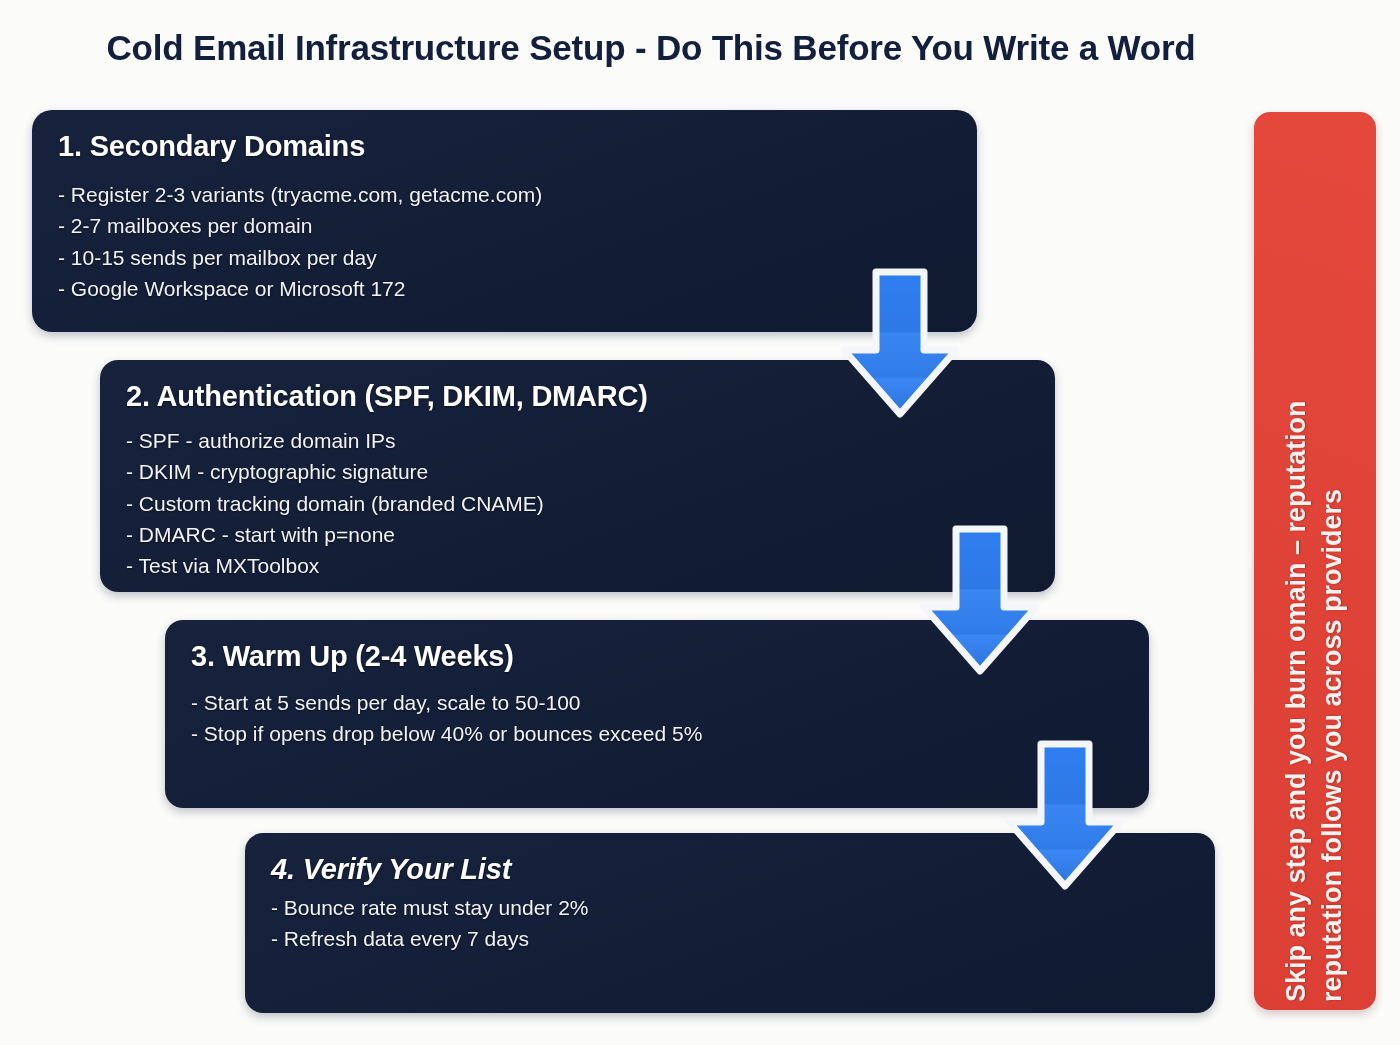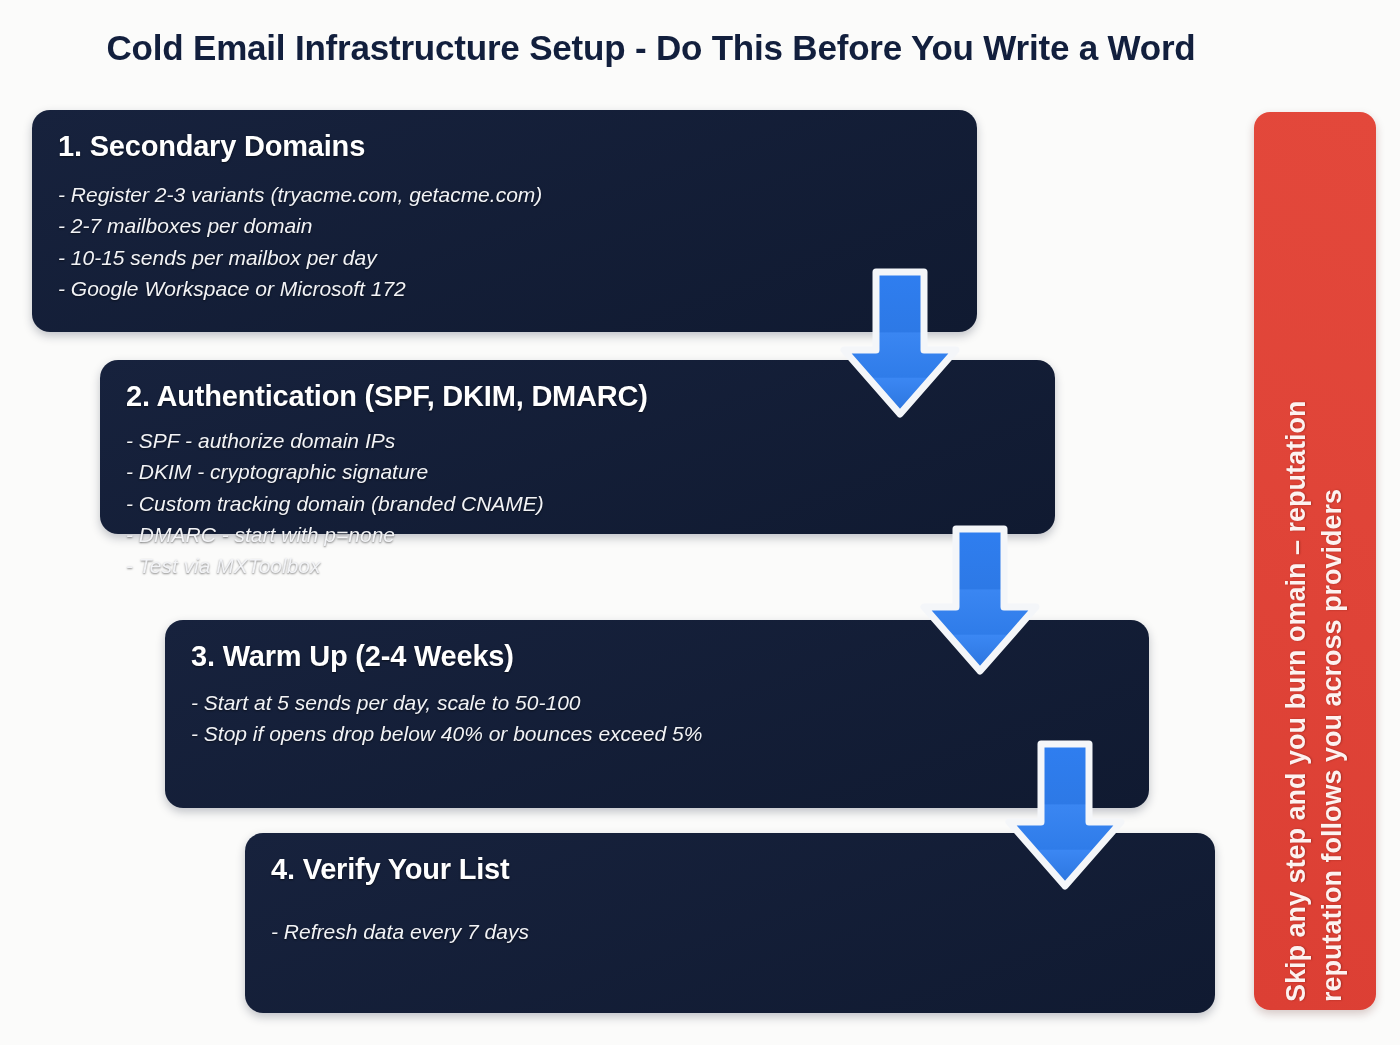--- a/index.html
+++ b/index.html
@@ -64,32 +64,31 @@
     padding: 0;
   }
 
   .step-list li {
     font-size: 21px;
     color: #f2f3f6;
     line-height: 1.3;
     margin: 0 0 4px 0;
     text-shadow: 0 1px 2px rgba(0,0,0,0.5);
     white-space: nowrap;
-    font-style: italic;
-  }
-
-  
-  #card-1 { left: 32px;  top: 110px; width: 945px;  height: 222px; }
-  #card-2 { left: 100px; top: 360px; width: 955px;  height: 174px; }
+  }
+
+  
+  #card-1 { left: 32px;  top: 110px; width: 945px;  height: 222px; border-radius: 20px; }
+  #card-2 { left: 100px; top: 360px; width: 955px;  height: 232px; }
   #card-3 { left: 165px; top: 620px; width: 984px;  height: 188px; }
   #card-4 { left: 245px; top: 833px; width: 970px;  height: 180px; }
 
   #card-1 .step-title { margin-bottom: 18px; }
   #card-3 .step-title { margin-bottom: 16px; }
-  #card-4 .step-title { margin-bottom: 32px; }
+  #card-4 .step-title { margin-bottom: 8px; font-style: italic; }
 
   
   .flow-arrow {
     position: absolute;
     z-index: 3;
   }
   .flow-arrow svg { display: block; }
 
   #arrow-1 { left: 838px;  top: 268px; width: 124px; height: 152px; }
   #arrow-2 { left: 918px;  top: 525px; width: 124px; height: 152px; }
@@ -166,20 +165,21 @@
     <div class="step-title">3. Warm Up (2-4 Weeks)</div>
     <ul class="step-list">
       <li>- Start at 5 sends per day, scale to 50-100</li>
       <li>- Stop if opens drop below 40% or bounces exceed 5%</li>
     </ul>
   </div>
 
   <div class="step-card" id="card-4">
     <div class="step-title">4. Verify Your List</div>
     <ul class="step-list">
+      <li>- Bounce rate must stay under 2%</li>
       <li>- Refresh data every 7 days</li>
     </ul>
   </div>
 
   <div class="flow-arrow" id="arrow-1">
     <svg viewBox="0 0 124 152" width="124" height="152" xmlns="http://www.w3.org/2000/svg">
       <defs>
         <linearGradient id="agrad1" x1="0" y1="0" x2="0" y2="1">
           <stop offset="0%" stop-color="#2f7ef0"></stop>
           <stop offset="42%" stop-color="#2d79e6"></stop>

